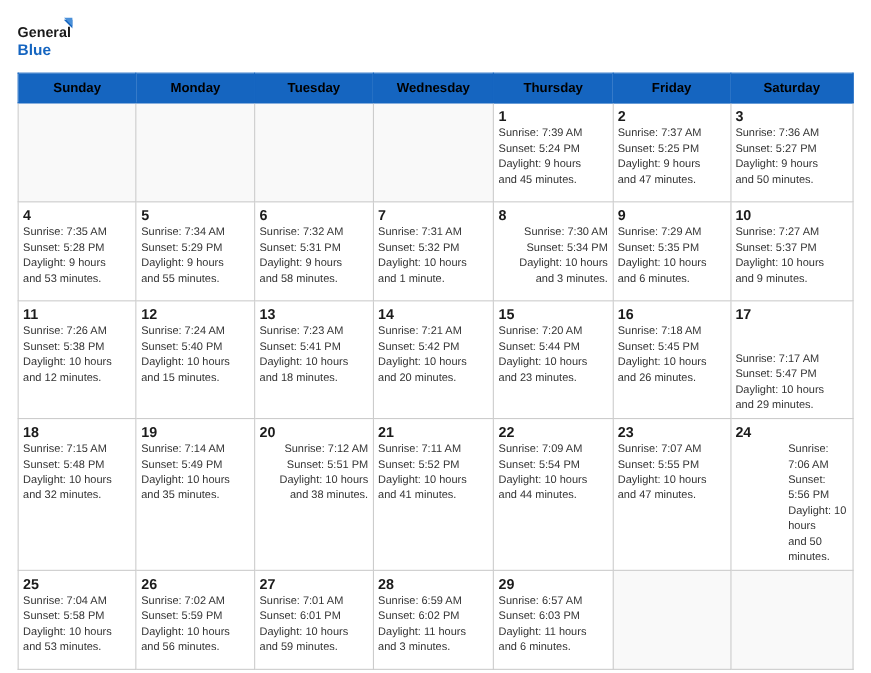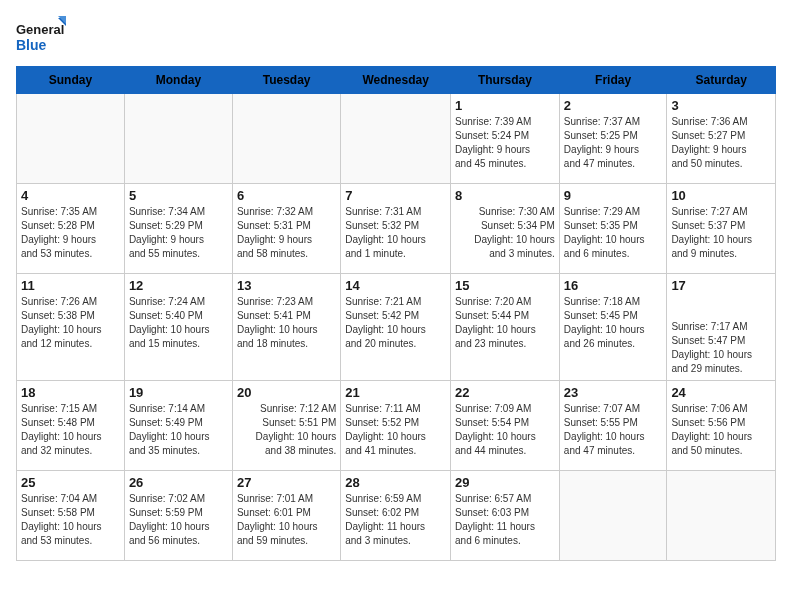--- a/index.html
+++ b/index.html
@@ -268,21 +268,21 @@
         </td>
         <td>
           <div class="day-number">23</div>
           <div class="day-info" style="white-space: pre-line;">Sunrise: 7:07 AM
 Sunset: 5:55 PM
 Daylight: 10 hours
 and 47 minutes.</div>
         </td>
         <td>
           <div class="day-number">24</div>
-          <div class="day-info" style="white-space: pre-line;">Sunrise: 7:06 AM
+          <div class="day-info" style="white-space: pre-line; margin-left: 48px;">Sunrise: 7:06 AM
 Sunset: 5:56 PM
 Daylight: 10 hours
 and 50 minutes.</div>
         </td>
       </tr>
       <tr>
         <td>
           <div class="day-number">25</div>
           <div class="day-info" style="white-space: pre-line;">Sunrise: 7:04 AM
 Sunset: 5:58 PM

